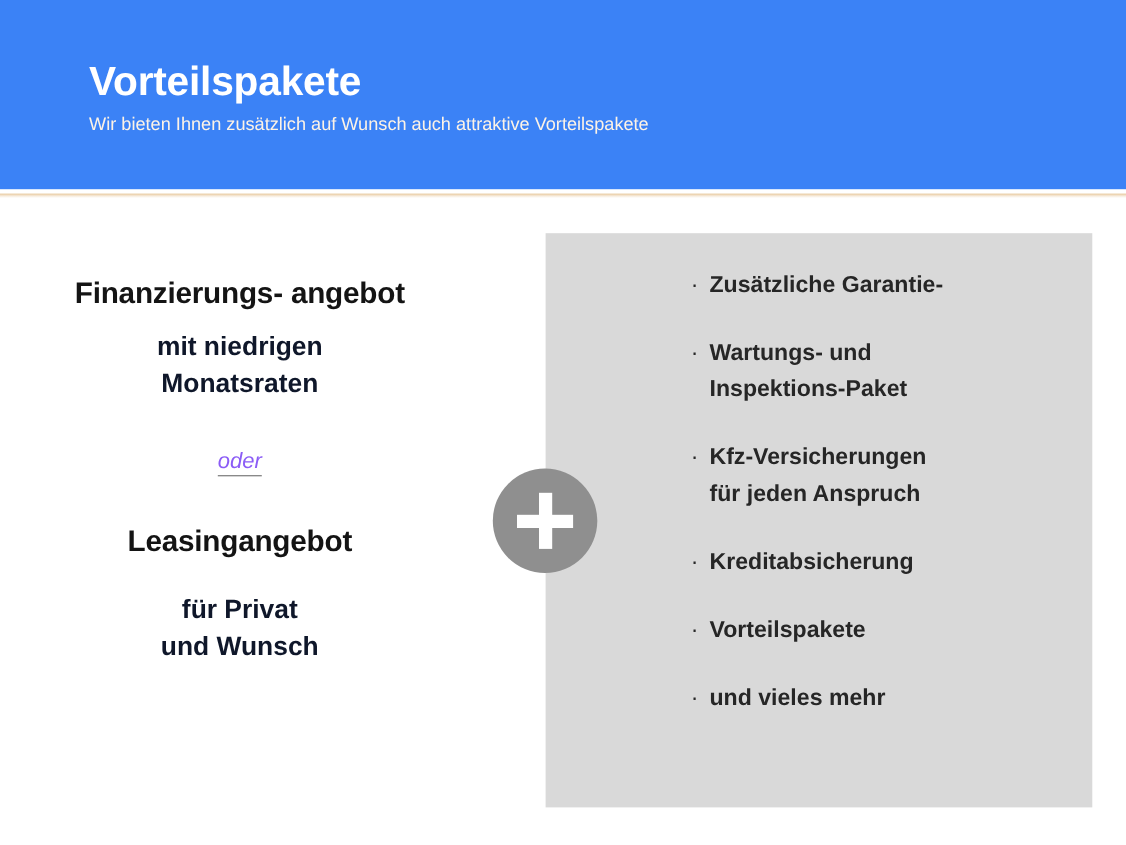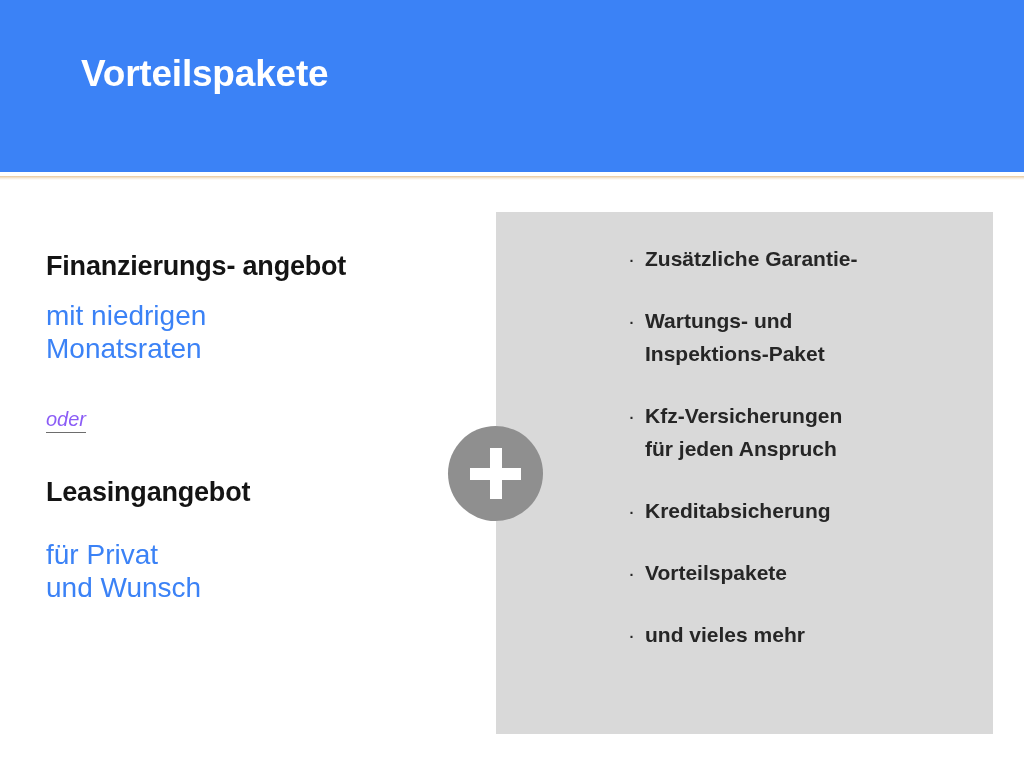--- a/index.html
+++ b/index.html
@@ -64,40 +64,40 @@
     left: 0;
     top: 176px;
     width: 1024px;
     height: 4px;
     background: linear-gradient(to bottom, #e7c79a 0%, #f7ecdd 55%, #ffffff 100%);
   }
 
   
   .left-col {
     position: absolute;
-    left: 46px;
+    left: 58px;
     top: 245px;
     width: 320px;
-    text-align: left;
+    text-align: center;
     color: #1a1a1a;
   }
 
   .offer-heading {
     font-size: 27px;
     font-weight: bold;
     line-height: 43px;
     color: #141414;
     letter-spacing: -0.2px;
   }
 
   .offer-sub {
-    font-size: 28px;
-    font-weight: normal;
+    font-size: 24px;
+    font-weight: bold;
     line-height: 33px;
-    color: #3b82f6;
+    color: #0f172a;
     margin-top: 11px;
   }
 
   .offer-sub .line { display: block; }
 
   .divider-or {
     margin-top: 43px;
     margin-bottom: 43px;
     font-size: 20px;
     font-style: italic;
@@ -188,20 +188,21 @@
   }
 </style>
 </head>
 <body>
 
 <div class="slide">
 
   <div class="header">
     <div class="header-inner">
       <div class="header-title">Vorteilspakete</div>
+      <div class="header-subtitle">Wir bieten Ihnen zusätzlich auf Wunsch auch attraktive Vorteilspakete</div>
     </div>
   </div>
   <div class="header-edge"></div>
 
   <div class="left-col">
 
     <div class="offer-heading">
       <span class="line">Finanzierungs-</span>
       <span class="line">angebot</span>
     </div>

